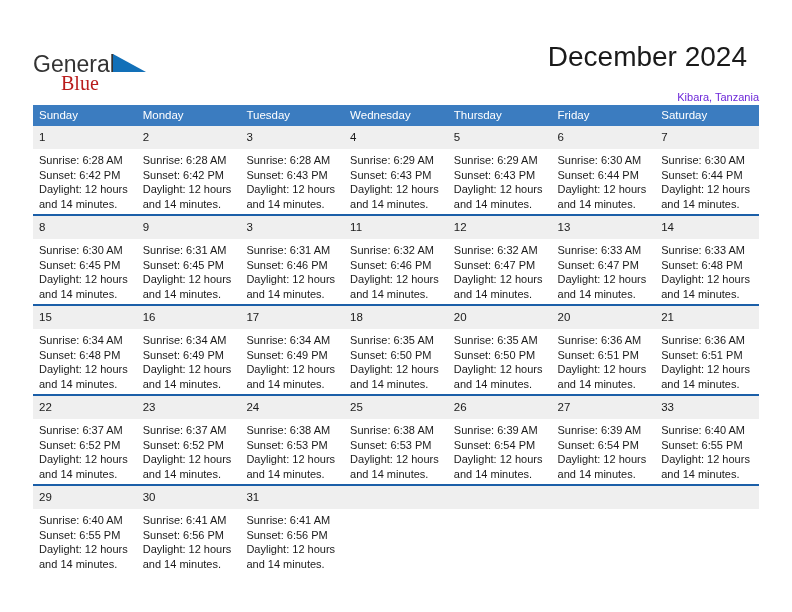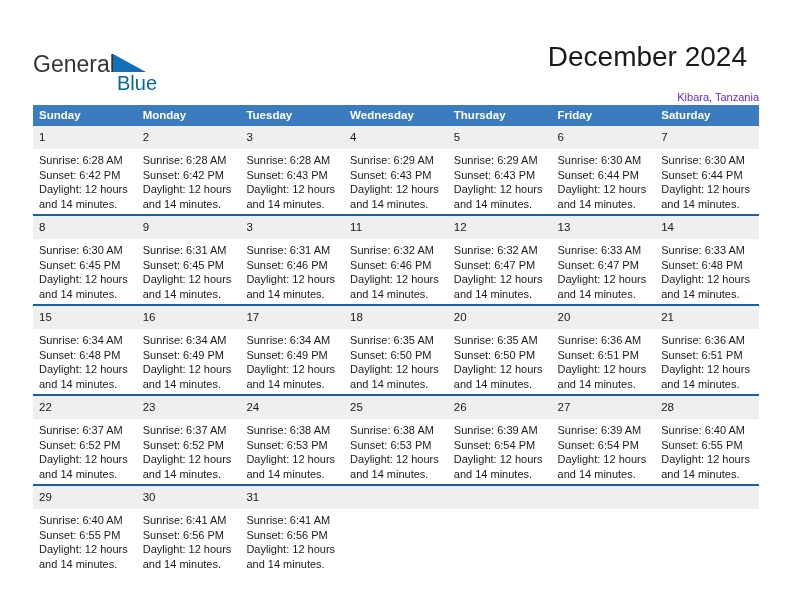--- a/index.html
+++ b/index.html
@@ -45,23 +45,24 @@
   }
   .logo-tri {
     display: inline-block;
     position: relative;
     top: 1px;
     margin-left: -2px;
   }
   .logo-row2 {
     font-size: 20px;
     line-height: 21px;
-    color: #0369a1;
-    margin-left: 84px;
+    color: #b91c1c;
+    margin-left: 28px;
     margin-top: -4px;
+    font-family: Liberation Serif, serif;
   }
   .title-block {
     position: absolute;
     right: 0;
     top: 0;
     text-align: right;
   }
   .cal-title {
     font-size: 28px;
     line-height: 34px;
@@ -82,21 +83,21 @@
     left: 33px;
     top: 105px;
     width: 726px;
     border-collapse: collapse;
     table-layout: fixed;
   }
   .calendar th {
     background: #3b7cc0;
     color: #ffffff;
     font-size: 11.5px;
-    font-weight: bold;
+    font-weight: normal;
     text-align: left;
     padding: 4px 0 5px 6px;
     height: 12px;
     border: none;
   }
   .calendar td {
     vertical-align: top;
     padding: 0;
     border: none;
     border-top: 2px solid #1b5fa8;
@@ -387,21 +388,21 @@
           </td>
         <td>
             <div class="daynum">27</div>
             <div class="cellbody">
               <div>Sunrise: 6:39 AM</div>
               <div>Sunset: 6:54 PM</div>
               <div class="daylight">Daylight: 12 hours and 14 minutes.</div>
             </div>
           </td>
         <td>
-            <div class="daynum">28</div>
+            <div class="daynum">33</div>
             <div class="cellbody">
               <div>Sunrise: 6:40 AM</div>
               <div>Sunset: 6:55 PM</div>
               <div class="daylight">Daylight: 12 hours and 14 minutes.</div>
             </div>
           </td>
       </tr>
 
       <tr class="week-row">
         <td>

